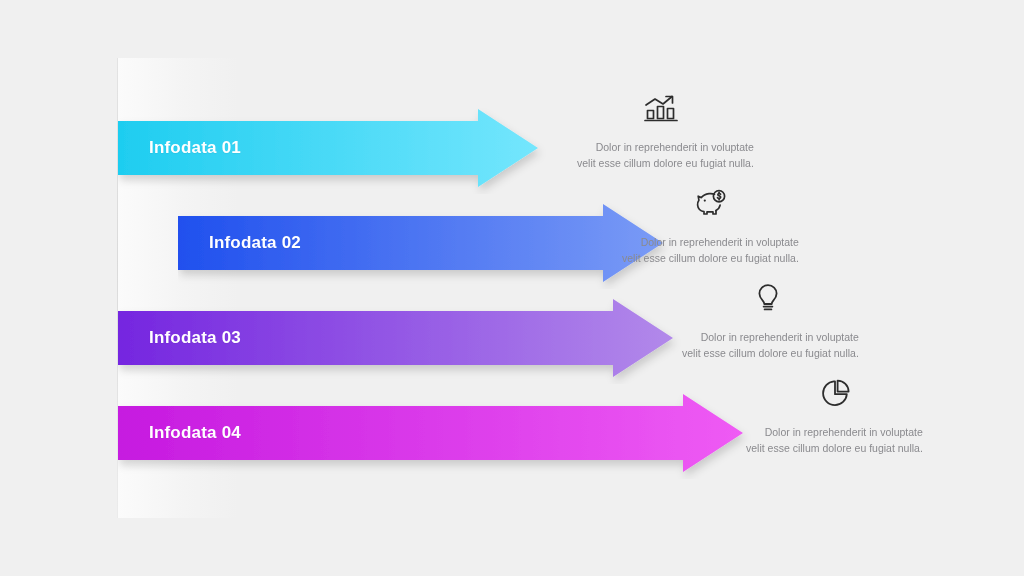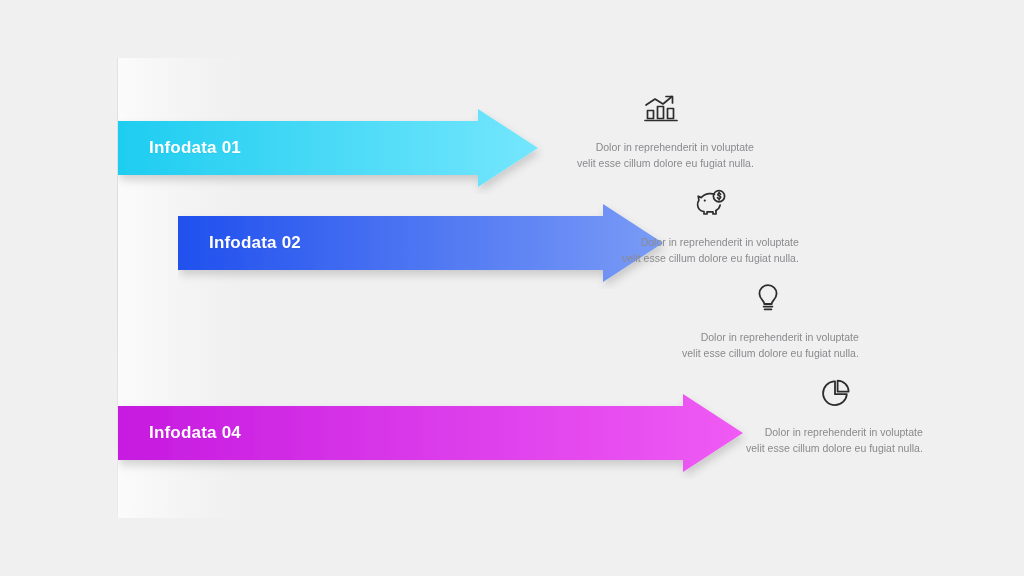--- a/index.html
+++ b/index.html
@@ -126,20 +126,35 @@
         <line x1="24.1" y1="4.3" x2="24.1" y2="5.5"></line>
         <line x1="24.1" y1="10.5" x2="24.1" y2="11.8"></line>
       </svg>
     </div>
     <div class="info-text">
       <div>Dolor in reprehenderit in voluptate</div>
       <div>velit esse cillum dolore eu fugiat nulla.</div>
     </div>
   </div>
 
+  <div class="arrow-wrap" id="aw3" style="left: 118px; top: 292px; width: 569px; height: 92px;">
+    <svg class="arrow-svg" id="as3" xmlns="http://www.w3.org/2000/svg" width="569" height="92" viewBox="0 0 569 92">
+      <defs>
+        <linearGradient id="g3" x1="0" y1="0" x2="1" y2="0">
+          <stop id="g3a" offset="0" stop-color="#7526e0"></stop>
+          <stop id="g3b" offset="1" stop-color="#b289ea"></stop>
+        </linearGradient>
+        <filter id="sh3" x="-12%" y="-30%" width="130%" height="190%">
+          <feDropShadow dx="2" dy="5" stdDeviation="4" flood-color="#000000" flood-opacity="0.16"></feDropShadow>
+        </filter>
+      </defs>
+      <path id="ap3" filter="url(#sh3)" fill="url(#g3)" d="M 0 19 L 495 19 L 495 7 L 555 46 L 495 85 L 495 73 L 0 73 Z"></path>
+    </svg>
+    <span class="arrow-label" style="top: 46px;">Infodata 03</span>
+  </div>
 
   <div class="info" id="if3" style="left: 682px; top: 278px;">
     <div class="info-icon" id="ic3" style="margin-left: 63px; margin-right: 0px;">
       <svg width="26" height="30" viewBox="0 0 26 30" fill="none" stroke="#2d2d2d" stroke-width="1.8" stroke-linecap="round" stroke-linejoin="round">
         <path d="M13 2.2 C8.2 2.2 4.4 6 4.4 10.6 C4.4 13.6 6 15.8 7.7 17.6 C8.7 18.7 9.3 19.6 9.3 21 L16.7 21 C16.7 19.6 17.3 18.7 18.3 17.6 C20 15.8 21.6 13.6 21.6 10.6 C21.6 6 17.8 2.2 13 2.2 Z"></path>
         <line x1="8.6" y1="23.6" x2="17.4" y2="23.6"></line>
         <line x1="9.6" y1="26.4" x2="16.4" y2="26.4"></line>
       </svg>
     </div>
     <div class="info-text">

